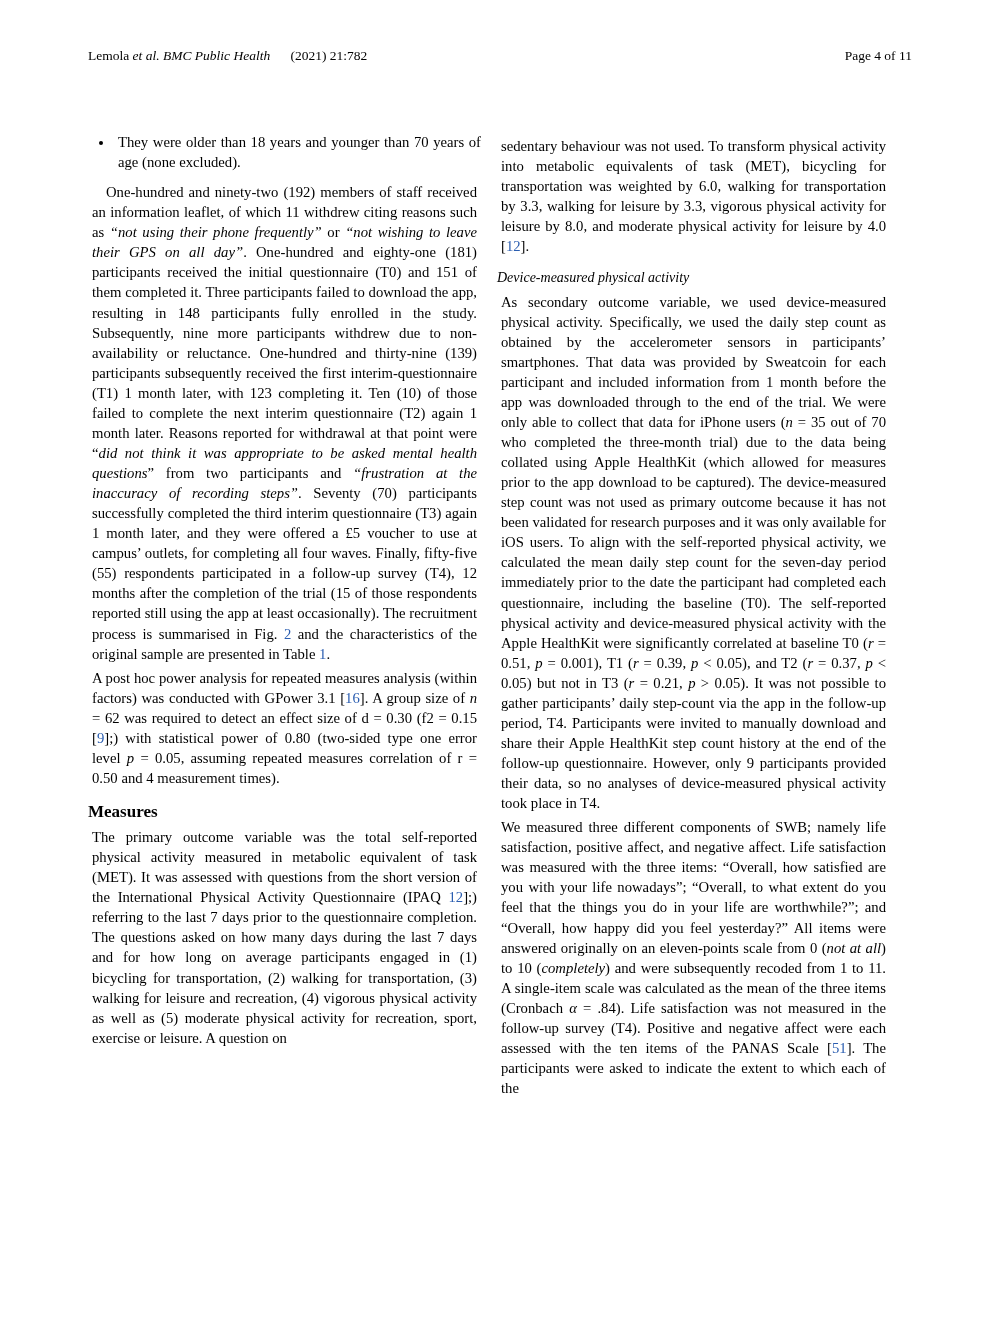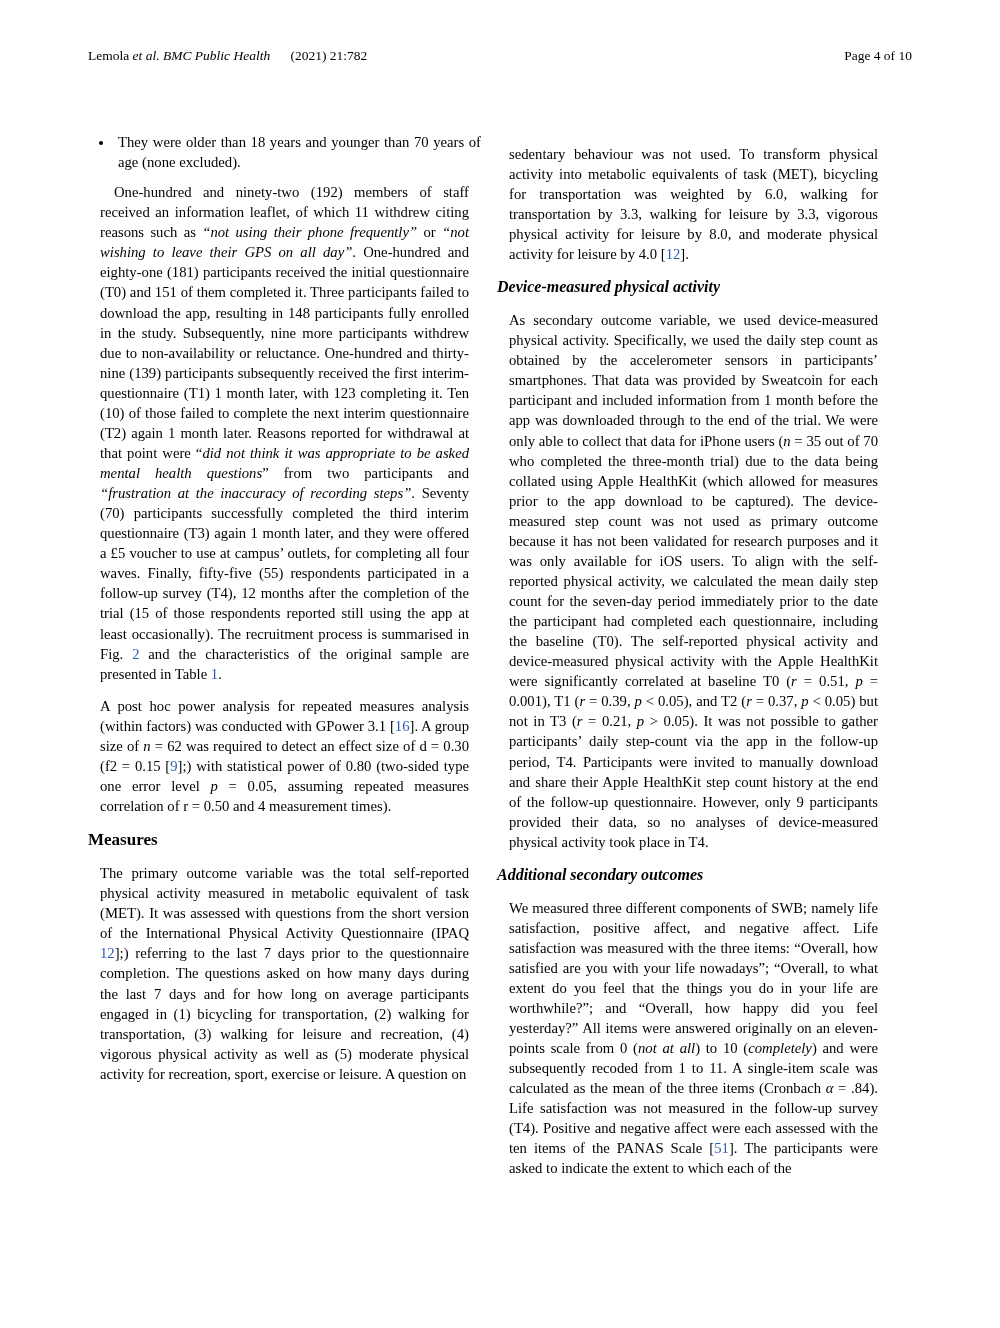--- a/index.html
+++ b/index.html
@@ -44,41 +44,41 @@
   }
   .col {
     width: 393px;
     font-size: 14.7px;
     line-height: 1.365;
     text-align: justify;
     text-justify: inter-word;
     hyphens: auto;
   }
   p {
-    margin: 12px;
+    margin: 4px;
   }
   p.indent {
     text-indent: 14px;
   }
   p.spaced {
     margin-top: 10px;
   }
   ul.bullets {
     margin: 0 0 0 0;
     padding-left: 26px;
     list-style: disc;
   }
   ul.bullets li {
     margin: 0;
     padding-left: 4px;
     text-align: justify;
   }
   h3.sec {
-    font-size: 16px;
-    font-weight: bold;
+    font-size: 14px;
+    font-weight: normal;
     font-style: italic;
     margin: 13px 0 0 0;
     line-height: 1.3;
   }
   h3.sec-plain {
     font-size: 17px;
     font-weight: bold;
     font-style: normal;
     margin: 13px 0 0 0;
     line-height: 1.3;
@@ -95,21 +95,21 @@
 <div class="page">
 
   <div class="header">
     <div class="header-left">
       <span>Lemola</span>
       <span class="italic">et al.</span>
       <span class="italic">BMC Public Health</span>
       &nbsp;&nbsp;&nbsp;&nbsp;
       <span>(2021) 21:782</span>
     </div>
-    <div class="header-right">Page 4 of 10</div>
+    <div class="header-right">Page 4 of 11</div>
   </div>
 
   <div class="columns">
 
     <div class="col">
 
       <ul class="bullets">
         <li>They were older than 18 years and younger than 70 years of age (none excluded).</li>
       </ul>
 
@@ -122,19 +122,18 @@
 
     </div>
 
     <div class="col">
 
       <p><span>sedentary behaviour was not used. To transform physical activity into metabolic equivalents of task (MET), bicycling for transportation was weighted by 6.0, walking for transportation by 3.3, walking for leisure by 3.3, vigorous physical activity for leisure by 8.0, and moderate physical activity for leisure by 4.0 [</span><span class="link">12</span><span>].</span></p>
 
       <h3 class="sec">Device-measured physical activity</h3>
       <p><span>As secondary outcome variable, we used device-measured physical activity. Specifically, we used the daily step count as obtained by the accelerometer sensors in participants’ smartphones. That data was provided by Sweatcoin for each participant and included information from 1 month before the app was downloaded through to the end of the trial. We were only able to collect that data for iPhone users (</span><span class="italic">n</span><span> = 35 out of 70 who completed the three-month trial) due to the data being collated using Apple HealthKit (which allowed for measures prior to the app download to be captured). The device-measured step count was not used as primary outcome because it has not been validated for research purposes and it was only available for iOS users. To align with the self-reported physical activity, we calculated the mean daily step count for the seven-day period immediately prior to the date the participant had completed each questionnaire, including the baseline (T0). The self-reported physical activity and device-measured physical activity with the Apple HealthKit were significantly correlated at baseline T0 (</span><span class="italic">r</span><span> = 0.51, </span><span class="italic">p</span><span> = 0.001), T1 (</span><span class="italic">r</span><span> = 0.39, </span><span class="italic">p</span><span> &lt; 0.05), and T2 (</span><span class="italic">r</span><span> = 0.37, </span><span class="italic">p</span><span> &lt; 0.05) but not in T3 (</span><span class="italic">r</span><span> = 0.21, </span><span class="italic">p</span><span> &gt; 0.05). It was not possible to gather participants’ daily step-count via the app in the follow-up period, T4. Participants were invited to manually download and share their Apple HealthKit step count history at the end of the follow-up questionnaire. However, only 9 participants provided their data, so no analyses of device-measured physical activity took place in T4.</span></p>
 
-      <h3 class="sec">Additional secondary outcomes</h3>
       <p><span>We measured three different components of SWB; namely life satisfaction, positive affect, and negative affect. Life satisfaction was measured with the three items: “Overall, how satisfied are you with your life nowadays”; “Overall, to what extent do you feel that the things you do in your life are worthwhile?”; and “Overall, how happy did you feel yesterday?” All items were answered originally on an eleven-points scale from 0 (</span><span class="italic">not at all</span><span>) to 10 (</span><span class="italic">completely</span><span>) and were subsequently recoded from 1 to 11. A single-item scale was calculated as the mean of the three items (Cronbach </span><span class="italic">α</span><span> = .84). Life satisfaction was not measured in the follow-up survey (T4). Positive and negative affect were each assessed with the ten items of the PANAS Scale [</span><span class="link">51</span><span>]. The participants were asked to indicate the extent to which each of the</span></p>
 
     </div>
 
   </div>
 </div>
 
 </body></html>

